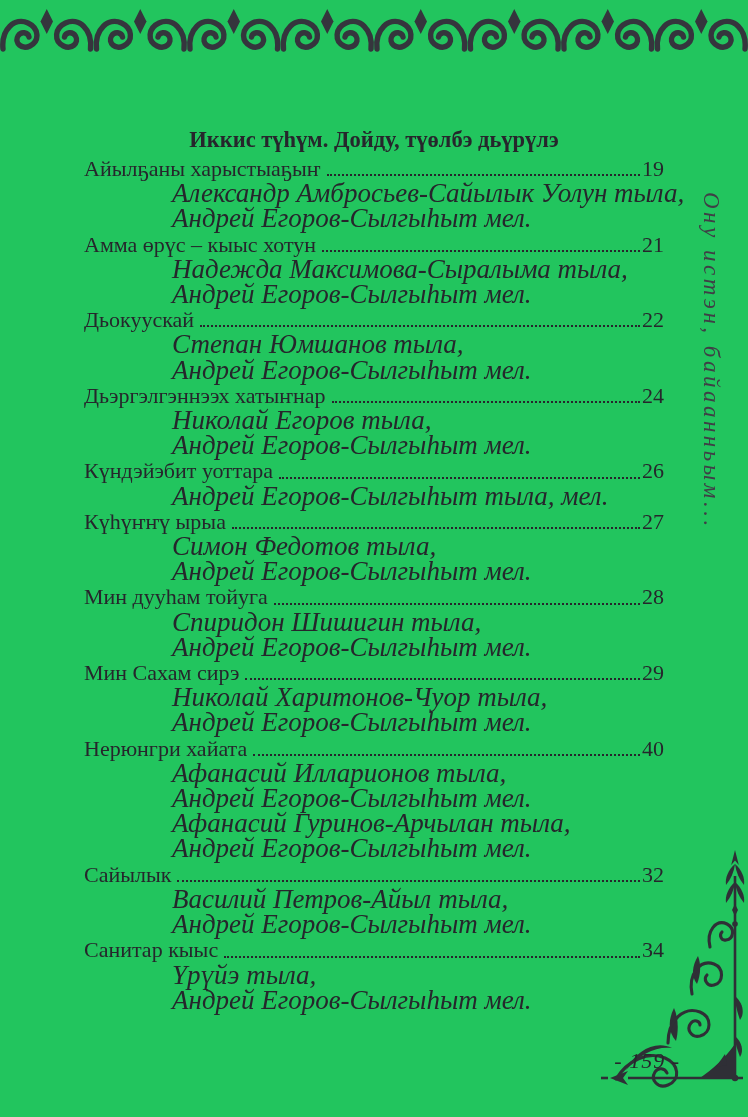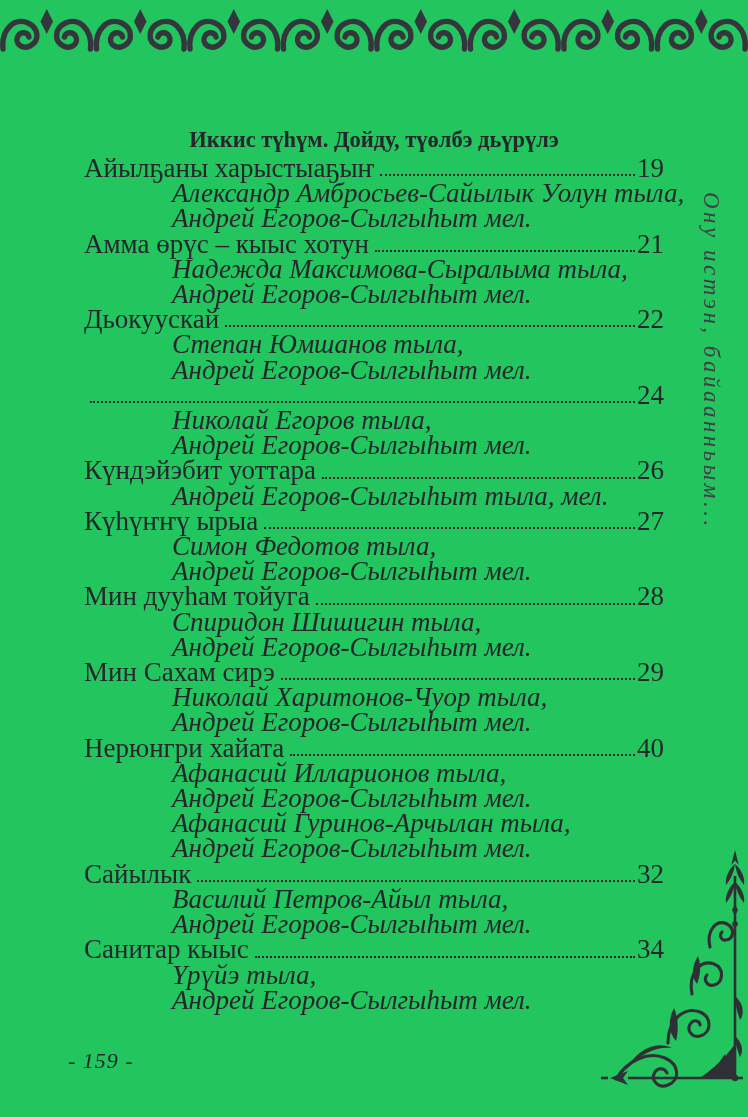--- a/index.html
+++ b/index.html
@@ -14,21 +14,21 @@
   
   .top-border{position:absolute;left:0;top:7px;width:748px;height:52px;}
   
   .content{position:absolute;left:84px;top:126px;width:580px;}
   .heading{
     font-weight:bold;font-size:22.5px;line-height:28px;
     text-align:center;margin:0 0 2px 0;white-space:nowrap;
   }
   .title-line{
     display:flex;align-items:baseline;
-    font-size:27px;line-height:25.2px;white-space:nowrap;
+    font-size:22px;line-height:25.2px;white-space:nowrap;
   }
   .title{white-space:nowrap;}
   .leader{
     flex:1;align-self:flex-end;
     border-bottom:2.5px dotted #26262c;
     margin:0 2px 5px 6px;min-width:12px;
   }
   .pagenum{white-space:nowrap;}
   .credit{
     font-style:italic;font-size:27px;line-height:25.2px;
@@ -36,22 +36,22 @@
   }
   
   .side-text{
     position:absolute;left:698px;top:192px;height:420px;
     writing-mode:vertical-rl;
     font-style:italic;font-size:23px;letter-spacing:3.5px;
     color:#3f3f46;white-space:nowrap;
   }
   
   .page-number{
-    position:absolute;left:68px;top:1048px;width:580px;
-    text-align:left;font-style:italic;font-size:22px;letter-spacing:1px;
+    position:absolute;left:100px;top:1048px;width:580px;
+    text-align:right;font-style:italic;font-size:22px;letter-spacing:1px;
   }
   
   .corner{position:absolute;left:598px;top:848px;width:150px;height:245px;}
 </style>
 </head>
 <body>
 
 <div class="page">
 
   <svg class="top-border" viewBox="0 0 748 52" xmlns="http://www.w3.org/2000/svg" aria-hidden="true">
@@ -106,20 +106,21 @@
         <span class="pagenum">22</span>
       </div>
       <div>
             <div class="credit">Степан Юмшанов тыла,</div>
             <div class="credit">Андрей Егоров-Сылгыһыт мел.</div>
           </div>
     </div>
 
     <div class="entry">
       <div class="title-line">
+        <span class="title">Дьэргэлгэннээх хатыҥнар</span>
         <span class="leader"></span>
         <span class="pagenum">24</span>
       </div>
       <div>
             <div class="credit">Николай Егоров тыла,</div>
             <div class="credit">Андрей Егоров-Сылгыһыт мел.</div>
           </div>
     </div>
 
     <div class="entry">

